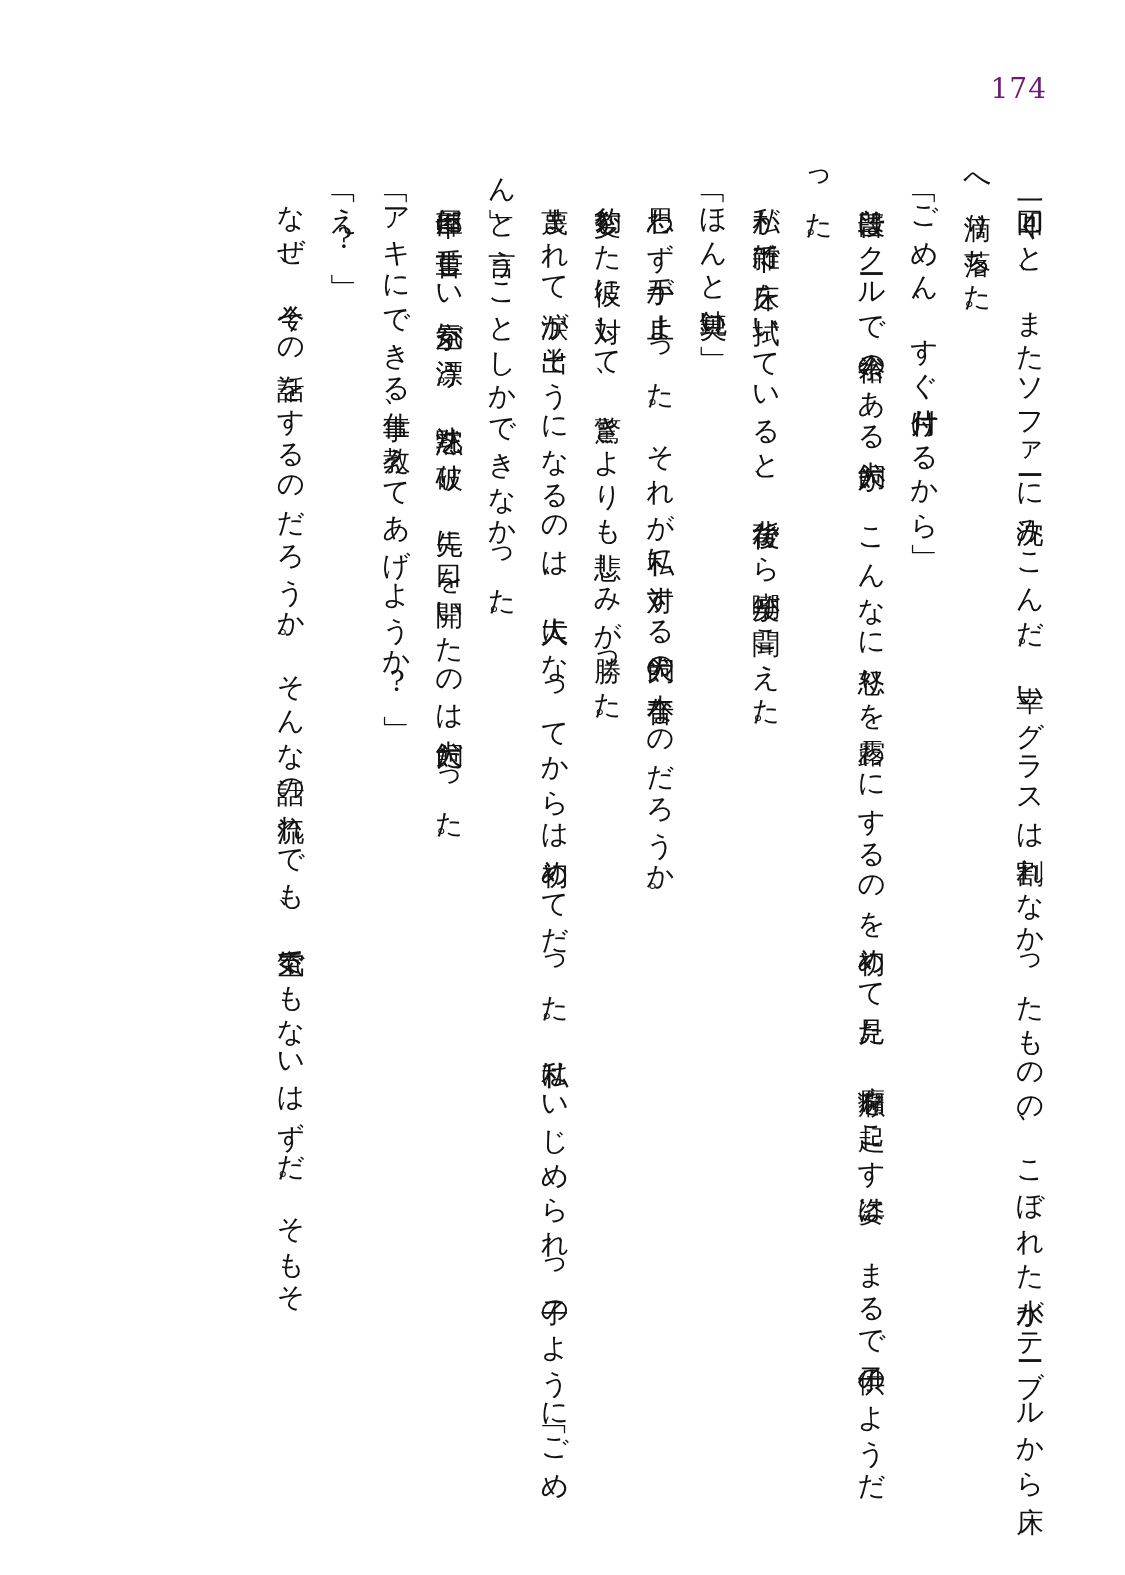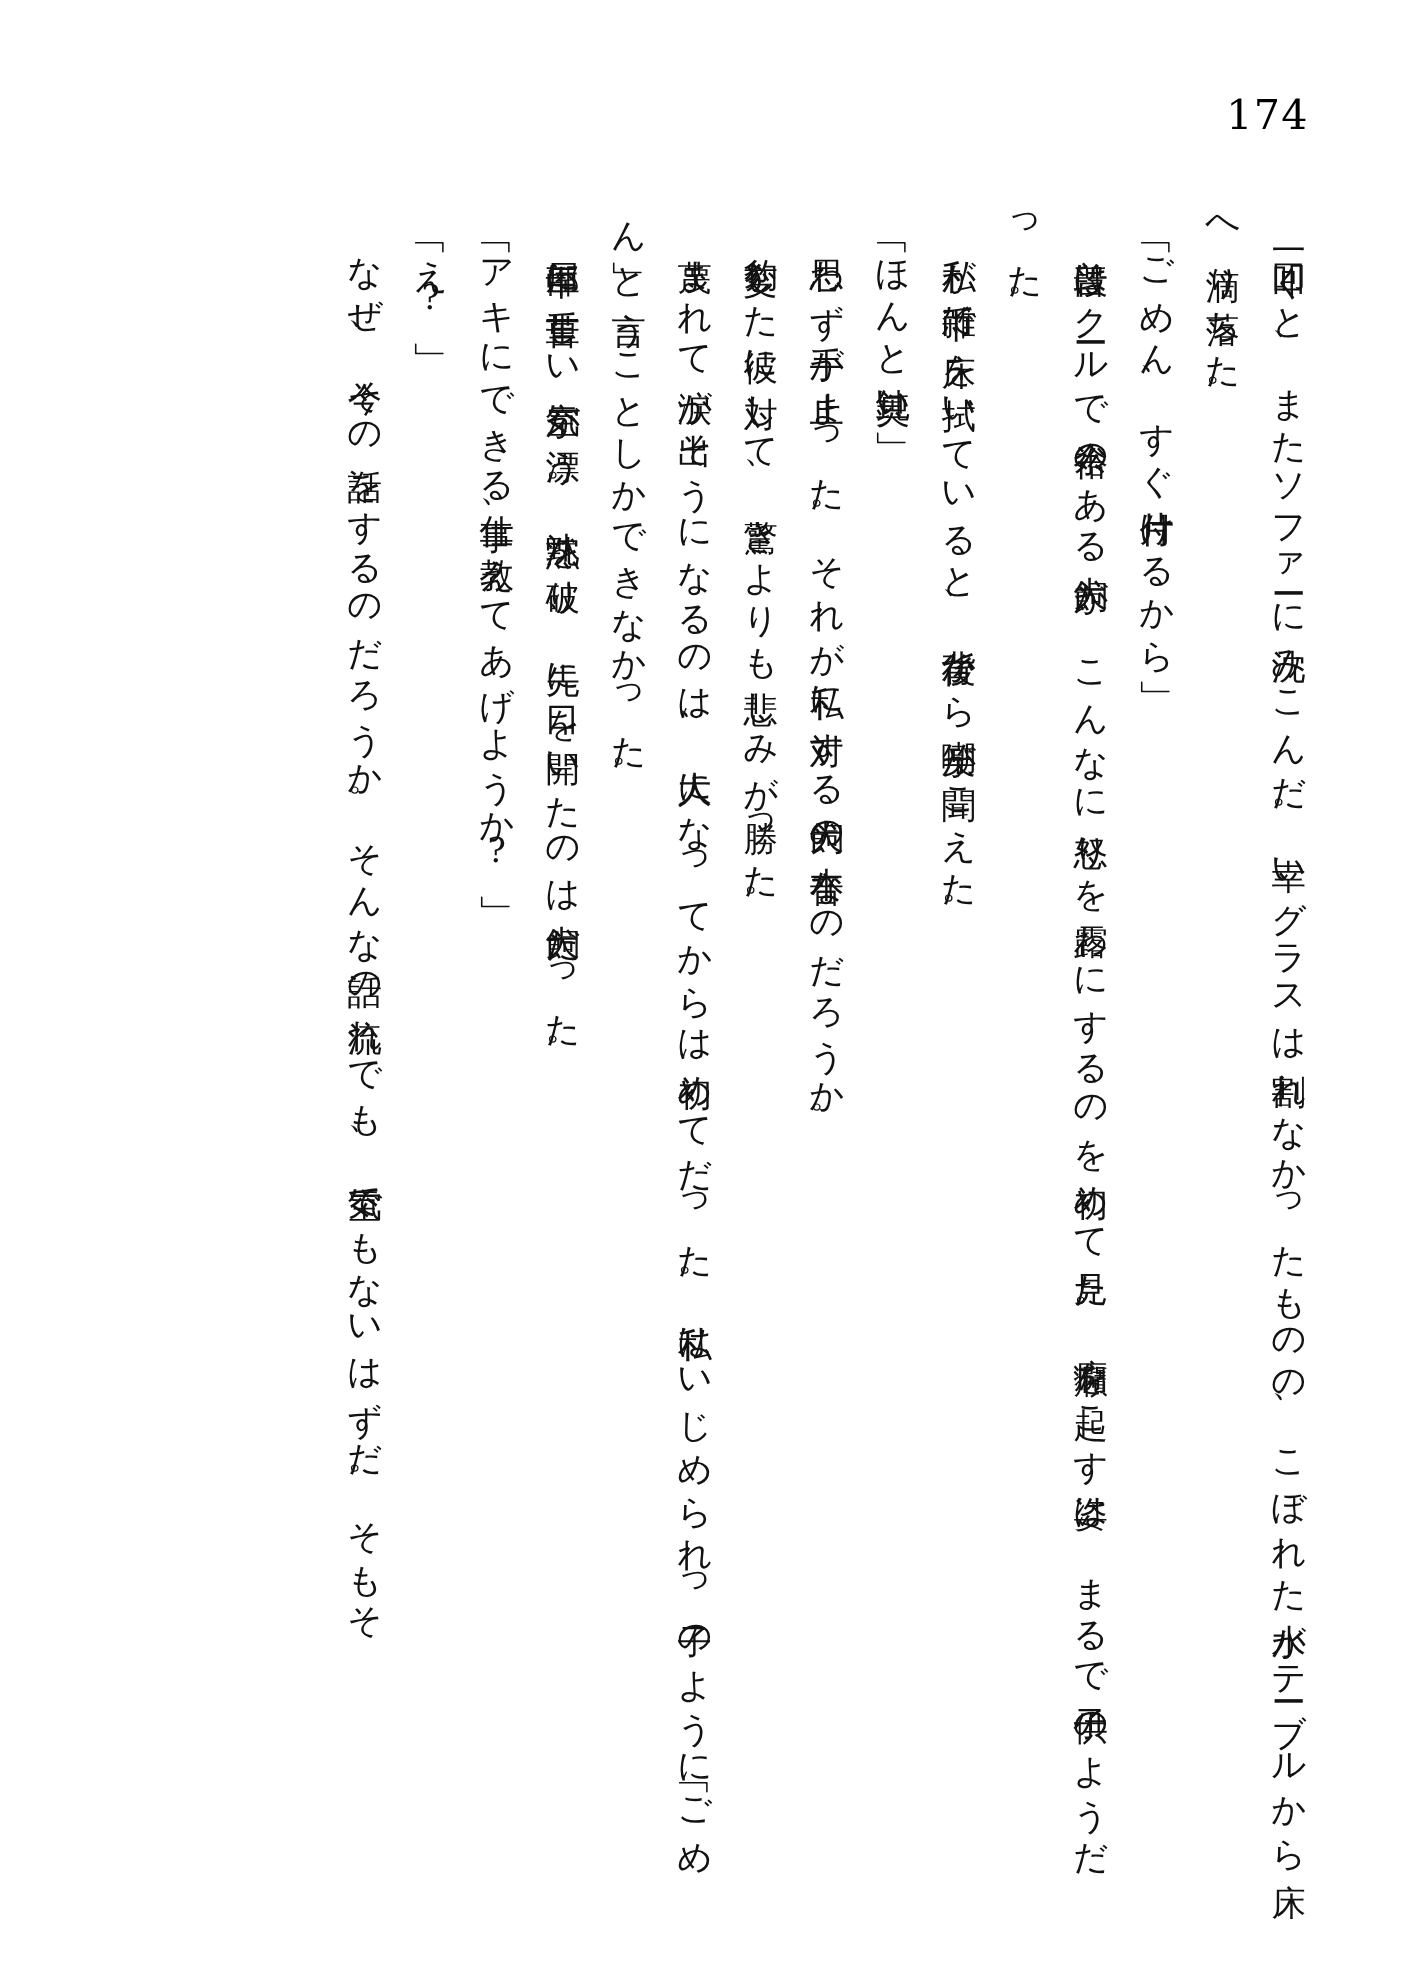--- a/index.html
+++ b/index.html
@@ -13,24 +13,24 @@
     height: 1575px;
     background: #ffffff;
     overflow: hidden;
     font-family: "DejaVu Serif", "Liberation Serif", serif;
     color: #141414;
   }
   .page-number {
     position: absolute;
     top: 72px;
     right: 78px;
-    font-size: 33px;
+    font-size: 28px;
     letter-spacing: 1px;
     font-family: "DejaVu Serif", "Liberation Serif", serif;
-    color: #000000;
+    color: #701a75;
   }
   .body-text {
     position: absolute;
     top: 158px;
     right: 68px;
     left: 78px;
     bottom: 88px;
     writing-mode: vertical-rl;
     text-orientation: upright;
     -webkit-writing-mode: vertical-rl;

